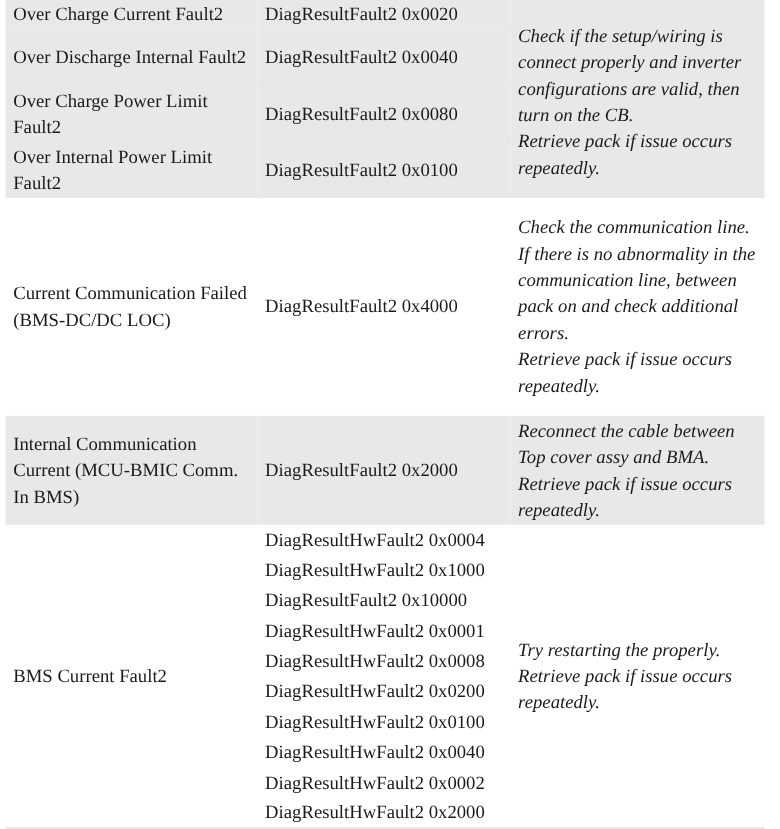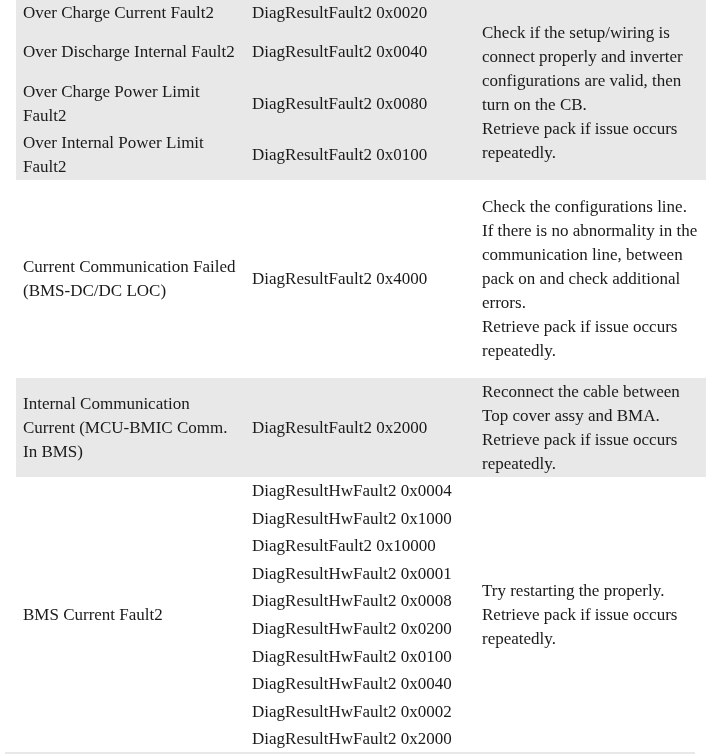--- a/index.html
+++ b/index.html
@@ -1,22 +1,22 @@
 <!DOCTYPE html>
 <html><head>
 <meta charset="utf-8">
 <style>
   html, body { margin:0; padding:0; background:#ffffff; }
   body { width:709px; height:754px; overflow:hidden; position:relative;
          font-family:"Liberation Serif", serif; font-size:17px; color:#1a1a1a; }
-  table { position:absolute; left:16px; top:0; width:690px; border-collapse:collapse; table-layout:fixed; }
+  table { position:absolute; left:5px; top:0; width:690px; border-collapse:collapse; table-layout:fixed; }
   td { vertical-align:middle; padding:0 0 0 7px; line-height:24px; }
   col.c1 { width:229px; } col.c2 { width:230px; } col.c3 { width:231px; }
   tr.gray td { background:#e8e8e8; }
-  .sub { display:block; }
+  .sub { display:block;font-style:italic; }
   .codes span { display:block; line-height:27.6px; }
   .bottomline { position:absolute; left:5px; top:752px; width:690px; height:2px; background:#e8e8e8; }
 </style>
 </head>
 <body>
 
 <table>
   <colgroup>
       <col class="c1">
       <col class="c2">
@@ -42,21 +42,21 @@
   </tr>
   <tr class="gray" style="height:51px">
     <td>Over Internal Power Limit Fault2</td>
     <td>DiagResultFault2 0x0100</td>
   </tr>
 
   <tr style="height:198px">
     <td>Current Communication Failed (BMS-DC/DC LOC)</td>
     <td>DiagResultFault2 0x4000</td>
     <td>
-      <span class="sub">Check the configurations line.</span>
+      <span class="sub">Check the communication line.</span>
       <span class="sub">If there is no abnormality in the communication line, between pack on and check additional errors.</span>
       <span class="sub">Retrieve pack if issue occurs repeatedly.</span>
     </td>
   </tr>
 
   <tr class="gray" style="height:99px">
     <td>Internal Communication Current (MCU-BMIC Comm. In BMS)</td>
     <td>DiagResultFault2 0x2000</td>
     <td>
       <span class="sub">Reconnect the cable between Top cover assy and BMA.</span>

